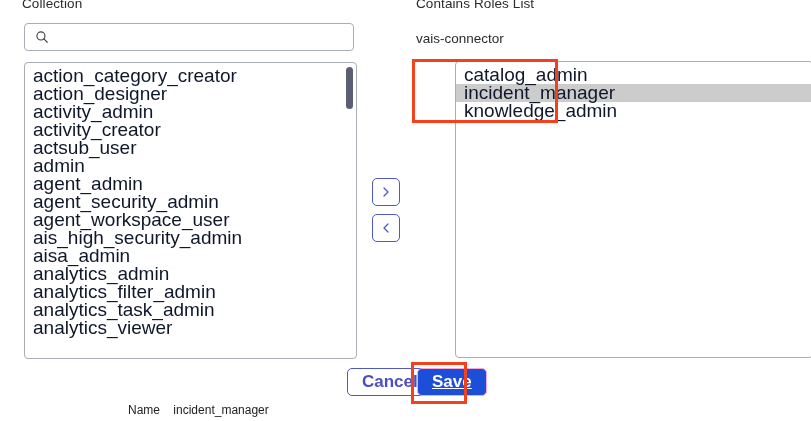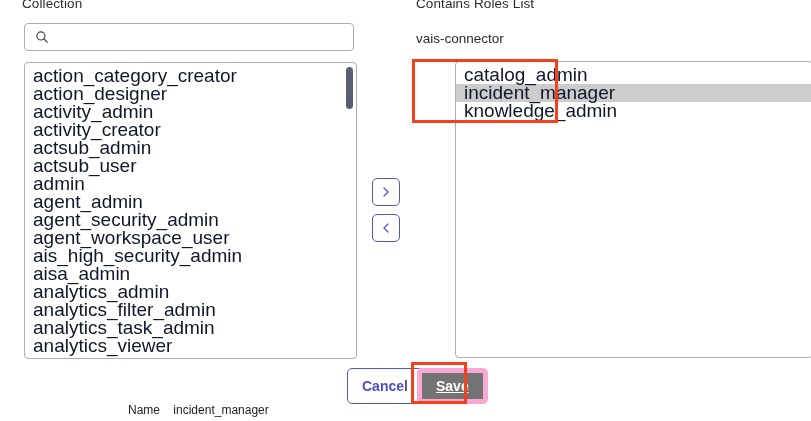--- a/index.html
+++ b/index.html
@@ -154,44 +154,44 @@
   #btn-move-left  { left: 372px; top: 214px; }
   .chev {
     display: block;
     width: 12px;
     height: 12px;
   }
 
   
   .btn {
     position: absolute;
-    height: 36px;
+    height: 28px;
     border-radius: 5px;
     box-sizing: border-box;
     font-family: "Liberation Sans", sans-serif;
-    font-size: 14px;
+    font-size: 17px;
     font-weight: bold;
     cursor: pointer;
     display: flex;
     align-items: center;
     justify-content: center;
     padding: 0 14px;
   }
   #btn-cancel {
     left: 347px;
     top: 368px;
     border: 1px solid #5158c8;
     background: #ffffff;
     color: #4b4fc0;
   }
   #btn-save {
     left: 417px;
     top: 368px;
-    border: 5px solid #f9a8d4;
-    background: #737373;
+    border: 1px solid #f9a8d4;
+    background: #1d4ed8;
     color: #ffffff;
     min-width: 44px;
     text-decoration: underline;
   }
 
   
   .name-row {
     position: absolute;
     left: 128px;
     top: 403px;
@@ -228,21 +228,20 @@
     </span>
     <input class="search-input" type="text" value="" placeholder="" style="">
   </div>
 
   <div class="listbox" id="list-left">
     <div class="list-scroll" id="left-items">
         <div class="list-item">action_category_creator</div>
         <div class="list-item">action_designer</div>
         <div class="list-item">activity_admin</div>
         <div class="list-item">activity_creator</div>
-        <div class="list-item">actsub_admin</div>
         <div class="list-item">actsub_user</div>
         <div class="list-item">admin</div>
         <div class="list-item">agent_admin</div>
         <div class="list-item">agent_security_admin</div>
         <div class="list-item">agent_workspace_user</div>
         <div class="list-item">ais_high_security_admin</div>
         <div class="list-item">aisa_admin</div>
         <div class="list-item">analytics_admin</div>
         <div class="list-item">analytics_filter_admin</div>
         <div class="list-item">analytics_task_admin</div>

